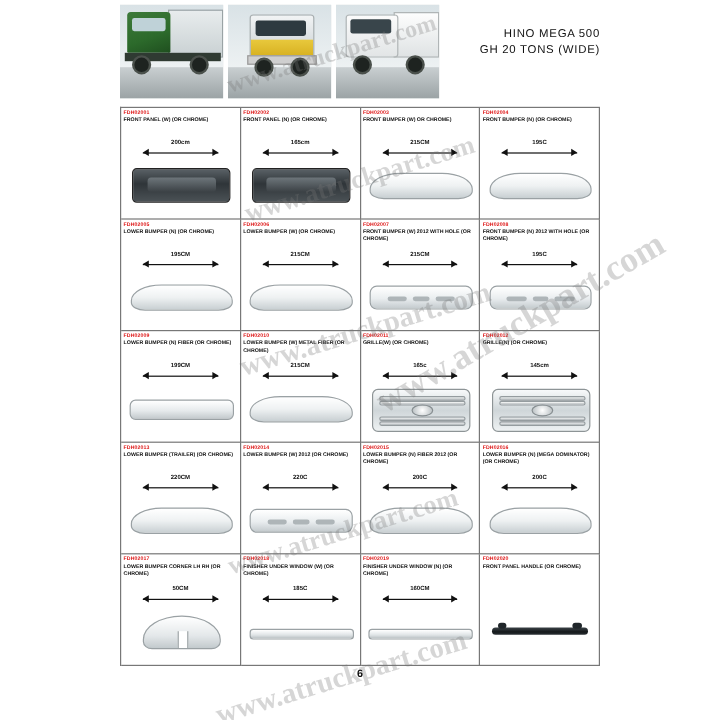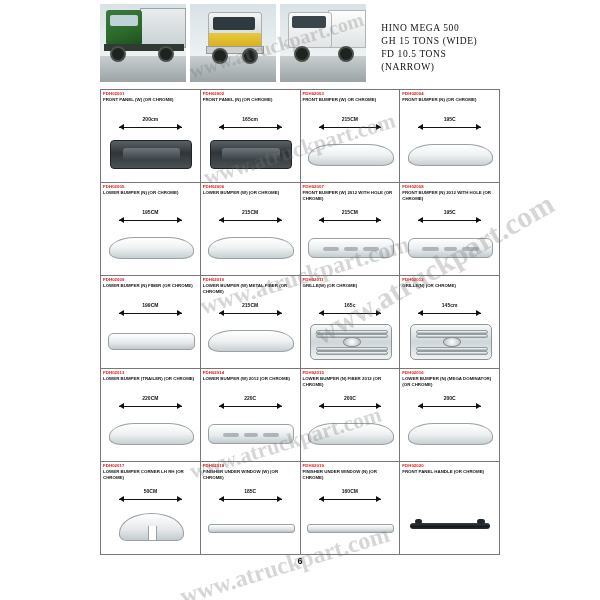--- a/index.html
+++ b/index.html
@@ -91,26 +91,26 @@
     position:absolute;left:48px;top:6px;width:36px;height:36px;
     background:linear-gradient(180deg,#fdfdfd 0%,#dfe3e4 100%);
     border:1px solid #b0b5b6;
   }
   .truck-white .w1{left:14px;top:42px;}
   .truck-white .w2{left:58px;top:42px;}
 
   .title-block{
     margin-left:14px;
     padding-top:18px;
-    font-family:Liberation Serif, serif;
+    font-family:Liberation Sans, sans-serif;
     font-size:9.5px;
     line-height:13px;
     letter-spacing:.6px;
     color:#111;
-    text-align:left;
+    text-align:right;
     width:120px;
   }
 
   
   .grid{
     position:absolute;
     left:100px;top:89px;
     width:400px;
     border-left:1px solid #777;
     border-top:1px solid #777;
@@ -308,22 +308,21 @@
         <div class="cab"></div>
         <div class="windshield"></div>
         <div class="wheel w1"></div>
         <div class="wheel w2"></div>
       </div>
 
     </div>
 
     <div class="title-block">
       <div>HINO MEGA 500</div>
-      <div>GH 15 TONS (WIDE)</div>
-      <div>FD 10.5 TONS (NARROW)</div>
+      <div>GH 20 TONS (WIDE)</div>
     </div>
   </div>
 
   <div class="grid" id="product-grid">
       <div class="row">
         <div class="cell">
           <div class="code">FDH02001</div>
           <div class="desc">FRONT PANEL (W) (OR CHROME)</div>
           <div class="dim">200cm</div>
           <div class="arrow">

